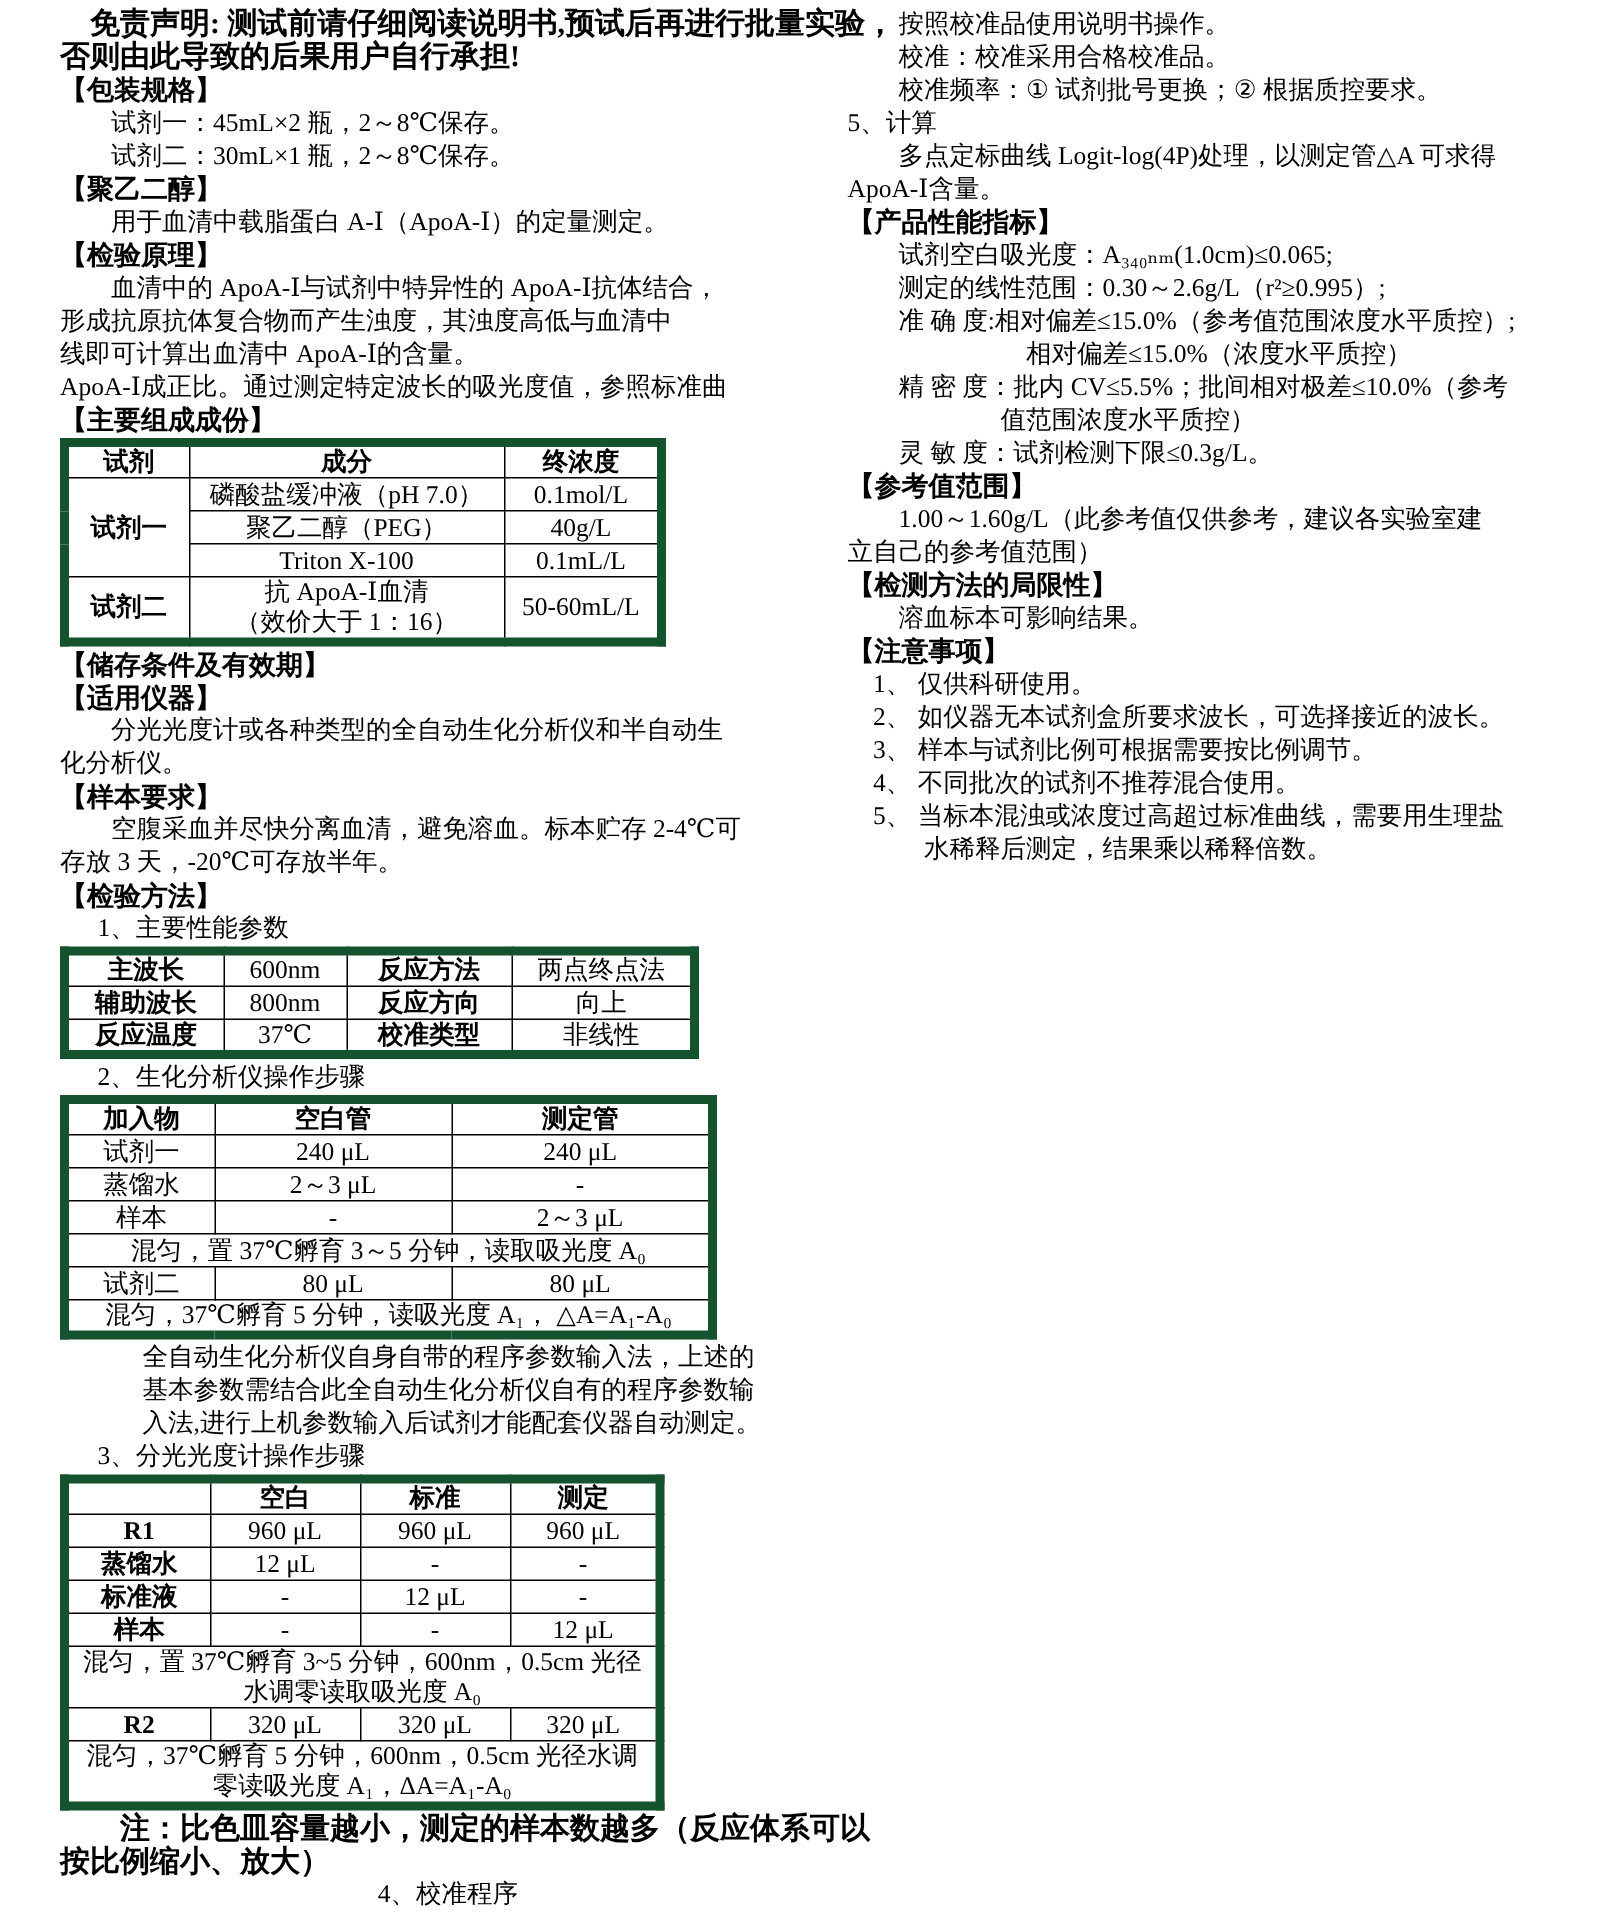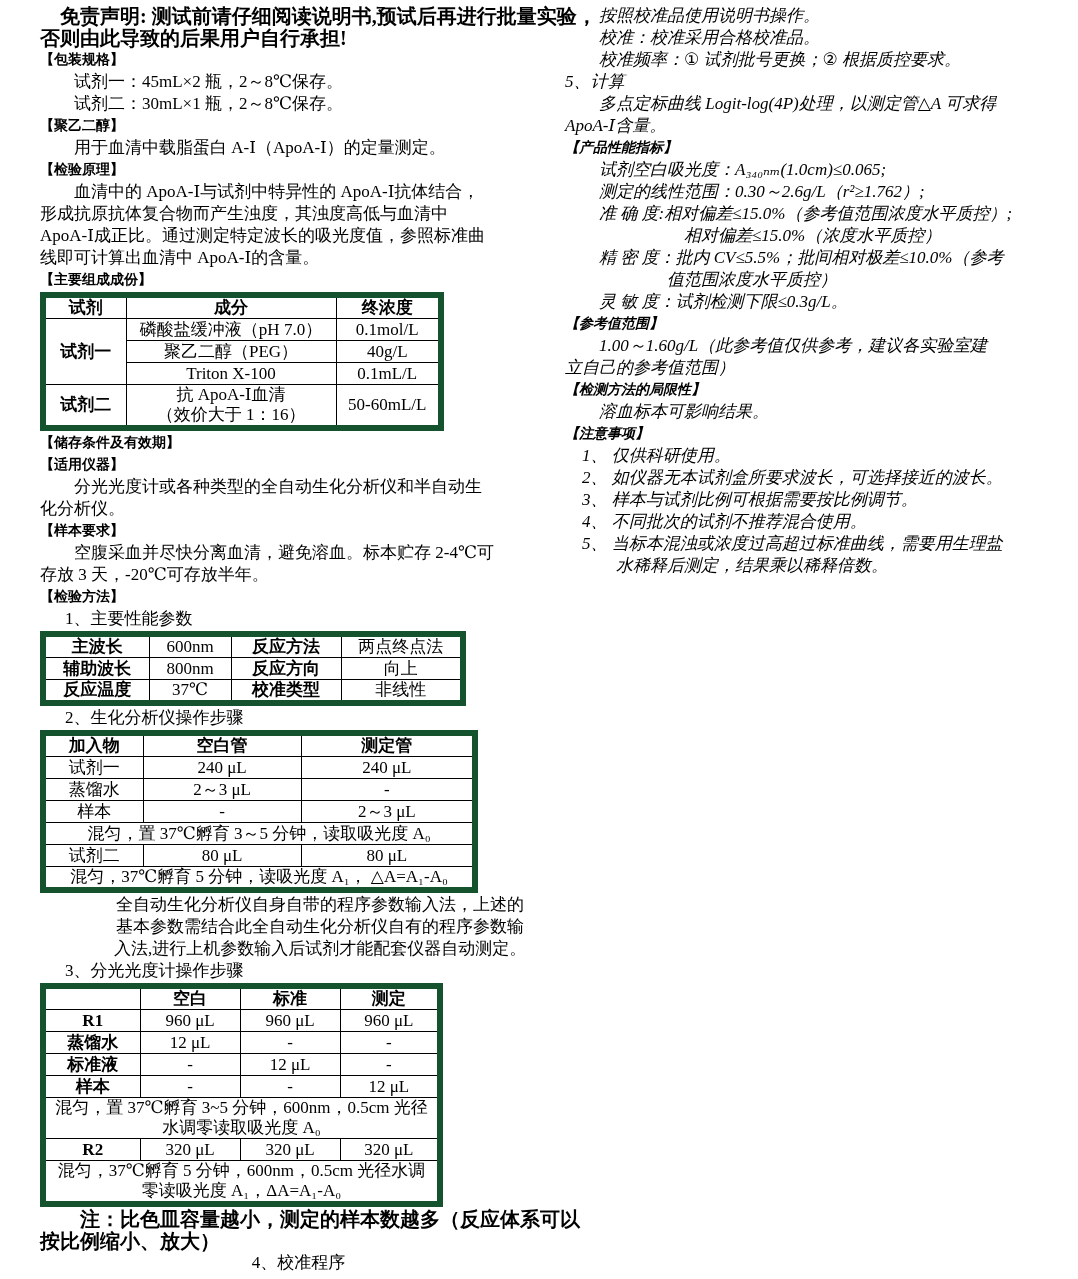--- a/index.html
+++ b/index.html
@@ -4,27 +4,27 @@
 <style>
   html,body{margin:0;padding:0;}
   body{
     width:1078px;height:1279px;overflow:hidden;
     background:#fff;color:#000;
     font-family:"Liberation Serif","DejaVu Serif","DejaVu Sans",serif;
     font-size:17px;
   }
   .page{display:flex;box-sizing:border-box;padding:5px 0 0 40px;}
   .col-left{width:505px;flex:none;}
-  .col-right{width:513px;flex:none;margin-left:20px;font-style:italic;}
+  .col-right{width:513px;flex:none;margin-left:20px;}
   .ln{min-height:22px;line-height:22px;white-space:pre;}
-  .ht{font-weight:bold;font-size:14px;line-height:22px;white-space:pre;}
+  .ht{font-weight:bold;font-size:18px;line-height:22px;white-space:pre;}
   .bold-lines .ln{font-weight:bold;font-size:20px;}
   .step{line-height:22px;padding-left:25px;white-space:pre;}
   .step-last{padding-left:12px;text-align:center;}
-  .blk-ind{margin-left:55px;text-align:center;}
+  .blk-ind{margin-left:55px;}
   table.tbl{border-collapse:collapse;border:6px solid #14532d;table-layout:fixed;margin:1px 0;}
   .tbl th,.tbl td{border:1px solid #000;text-align:center;vertical-align:middle;
     padding:0 2px;height:22px;line-height:20px;font-size:17px;box-sizing:border-box;}
   .tbl th{font-weight:bold;}
   .tbl .ln{line-height:20px;min-height:20px;}
   .t1{margin-left:42px;width:398px;}
   .t2{margin-left:28px;width:420px;}
   .t3{margin-left:24px;width:432px;}
   .t4{margin-left:46px;width:397px;}
 </style>
@@ -48,22 +48,22 @@
 
     <div class="ht">【聚乙二醇】</div>
     <div>
         <div class="ln">　　用于血清中载脂蛋白 A-Ⅰ（ApoA-Ⅰ）的定量测定。</div>
       </div>
 
     <div class="ht">【检验原理】</div>
     <div>
         <div class="ln">　　血清中的 ApoA-Ⅰ与试剂中特异性的 ApoA-Ⅰ抗体结合，</div>
         <div class="ln">形成抗原抗体复合物而产生浊度，其浊度高低与血清中</div>
+        <div class="ln">线即可计算出血清中 ApoA-Ⅰ的含量。</div>
         <div class="ln">ApoA-Ⅰ成正比。通过测定特定波长的吸光度值，参照标准曲</div>
-        <div class="ln">线即可计算出血清中 ApoA-Ⅰ的含量。</div>
       </div>
 
     <div class="ht">【主要组成成份】</div>
 
     <table class="tbl t1">
       <colgroup>
           <col style="width:83px">
           <col style="width:210px">
           <col style="width:105px">
         </colgroup>
@@ -274,21 +274,21 @@
     <div class="ln">5、计算</div>
 
     <div>
         <div class="ln">　　多点定标曲线 Logit-log(4P)处理，以测定管△A 可求得</div>
         <div class="ln">ApoA-Ⅰ含量。</div>
       </div>
 
     <div class="ht">【产品性能指标】</div>
     <div>
         <div class="ln">　　试剂空白吸光度：A₃₄₀ₙₘ(1.0cm)≤0.065;</div>
-        <div class="ln">　　测定的线性范围：0.30～2.6g/L（r²≥1.762）;</div>
+        <div class="ln">　　测定的线性范围：0.30～2.6g/L（r²≥0.995）;</div>
         <div class="ln">　　准 确 度:相对偏差≤15.0%（参考值范围浓度水平质控）;</div>
         <div class="ln">　　　　　　　相对偏差≤15.0%（浓度水平质控）</div>
         <div class="ln">　　精 密 度：批内 CV≤5.5%；批间相对极差≤10.0%（参考</div>
         <div class="ln">　　　　　　值范围浓度水平质控）</div>
         <div class="ln">　　灵 敏 度：试剂检测下限≤0.3g/L。</div>
       </div>
 
     <div class="ht">【参考值范围】</div>
     <div>
         <div class="ln">　　1.00～1.60g/L（此参考值仅供参考，建议各实验室建</div>

